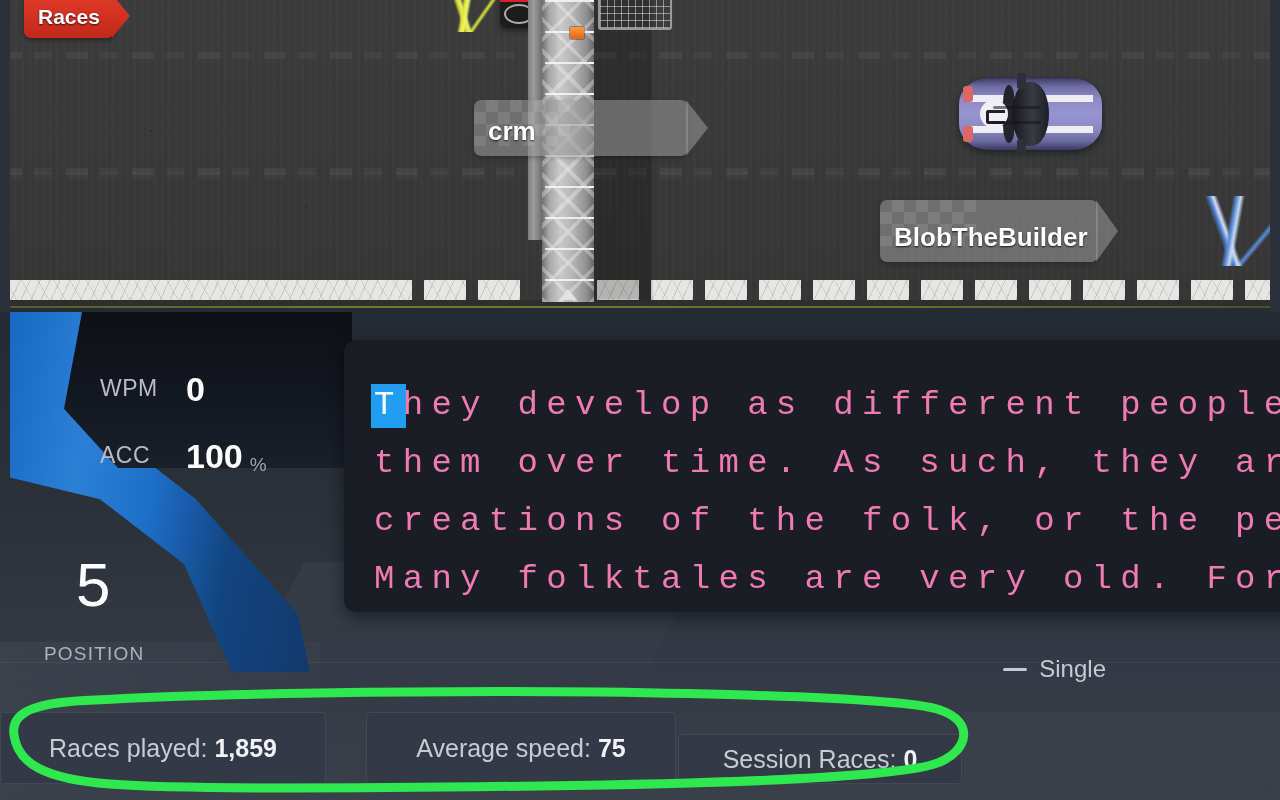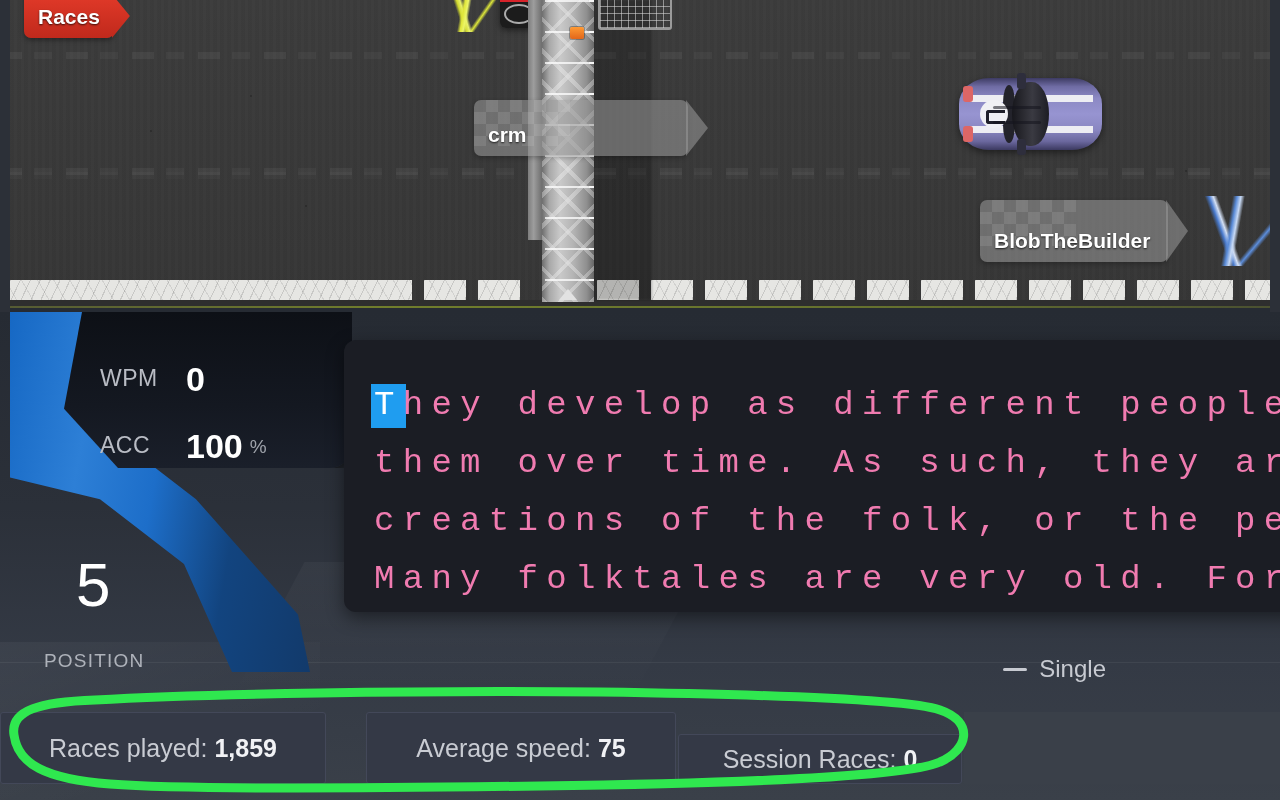--- a/index.html
+++ b/index.html
@@ -206,21 +206,21 @@
     content:""; position:absolute; left:0; top:-6px; width:64px; height:6px;
     background:#f0b429;
   }
   .nametag.red:after {
     content:""; position:absolute; right:-16px; top:0; bottom:0; width:18px;
     background: linear-gradient(180deg,#e23a29,#c0291c);
     clip-path: polygon(0 0, 100% 50%, 0 100%);
   }
   .nametag.grey {
     background: rgba(150,150,150,0.58);
-    font-size: 21px;
+    font-size: 26px;
     box-shadow: 0 2px 5px rgba(0,0,0,.25);
   }
   .nametag.grey:after {
     content:""; position:absolute; right:-20px; top:0; bottom:0; width:22px;
     background: rgba(150,150,150,0.58);
     clip-path: polygon(0 0, 100% 50%, 0 100%);
   }
   .tag-checker {
     position: absolute; left: 0; top: 0; width: 96px; height: 46px;
     border-radius: 7px 0 0 0;
@@ -257,36 +257,36 @@
   }
   .hud-facet-b {
     position:absolute; left: 0px; top: 330px; width: 320px; height: 160px;
     background: linear-gradient(160deg, rgba(255,255,255,.045), rgba(255,255,255,0) 70%);
   }
   .hud-band {
     position: absolute; left: 0; top: 350px; width: 100%; height: 1px;
     background: rgba(255,255,255,.06);
   }
 
-  .stat-row { position: absolute; display: flex; align-items: center; }
+  .stat-row { position: absolute; display: flex; align-items: flex-end; margin-top: 10px; }
   .stat-label {
     color: #b9bcc4; font-size: 23px; letter-spacing: .5px;
   }
   .stat-value {
     color: #ffffff; font-size: 34px; font-weight: bold;
   }
   .stat-unit { color: #9fa3ab; font-size: 19px; margin-left: 7px; }
 
   .position-num {
     position: absolute; left: 76px; top: 554px;
     font-size: 62px; color: #fff; font-weight: 300; line-height: 1;
   }
   .position-label {
     position: absolute; left: 44px; top: 643px;
-    font-size: 19px; color: #aeb2ba; letter-spacing: 1.2px; margin-top: 7px;
+    font-size: 19px; color: #aeb2ba; letter-spacing: 1.2px;
   }
 
   
   .typebox {
     position: absolute; left: 344px; top: 340px; width: 980px; height: 272px;
     background: #1b1d24;
     border-radius: 12px;
     box-shadow: 0 6px 18px rgba(0,0,0,.45);
     padding: 36px 0 0 30px;
     overflow: hidden;
@@ -416,21 +416,21 @@
 
     <div class="nametag red" style="left:24px; top:-6px; height:44px">
       <span>Races</span>
     </div>
 
     <div class="nametag grey" style="left:474px; top:100px; width:214px; height:56px; align-items:flex-end">
       <div class="tag-checker"></div>
       <span style="position:relative">crm</span>
     </div>
 
-    <div class="nametag grey" style="left:980px; top:200px; width:188px; height:62px; align-items:flex-end">
+    <div class="nametag grey" style="left:880px; top:200px; width:218px; height:62px; align-items:flex-end">
       <div class="tag-checker"></div>
       <span style="position:relative">BlobTheBuilder</span>
     </div>
 
     <div class="track-side-l"></div>
     <div class="track-side-r"></div>
   </div>
 
   <div class="hud">
     <div class="hud-facet-a"></div>

